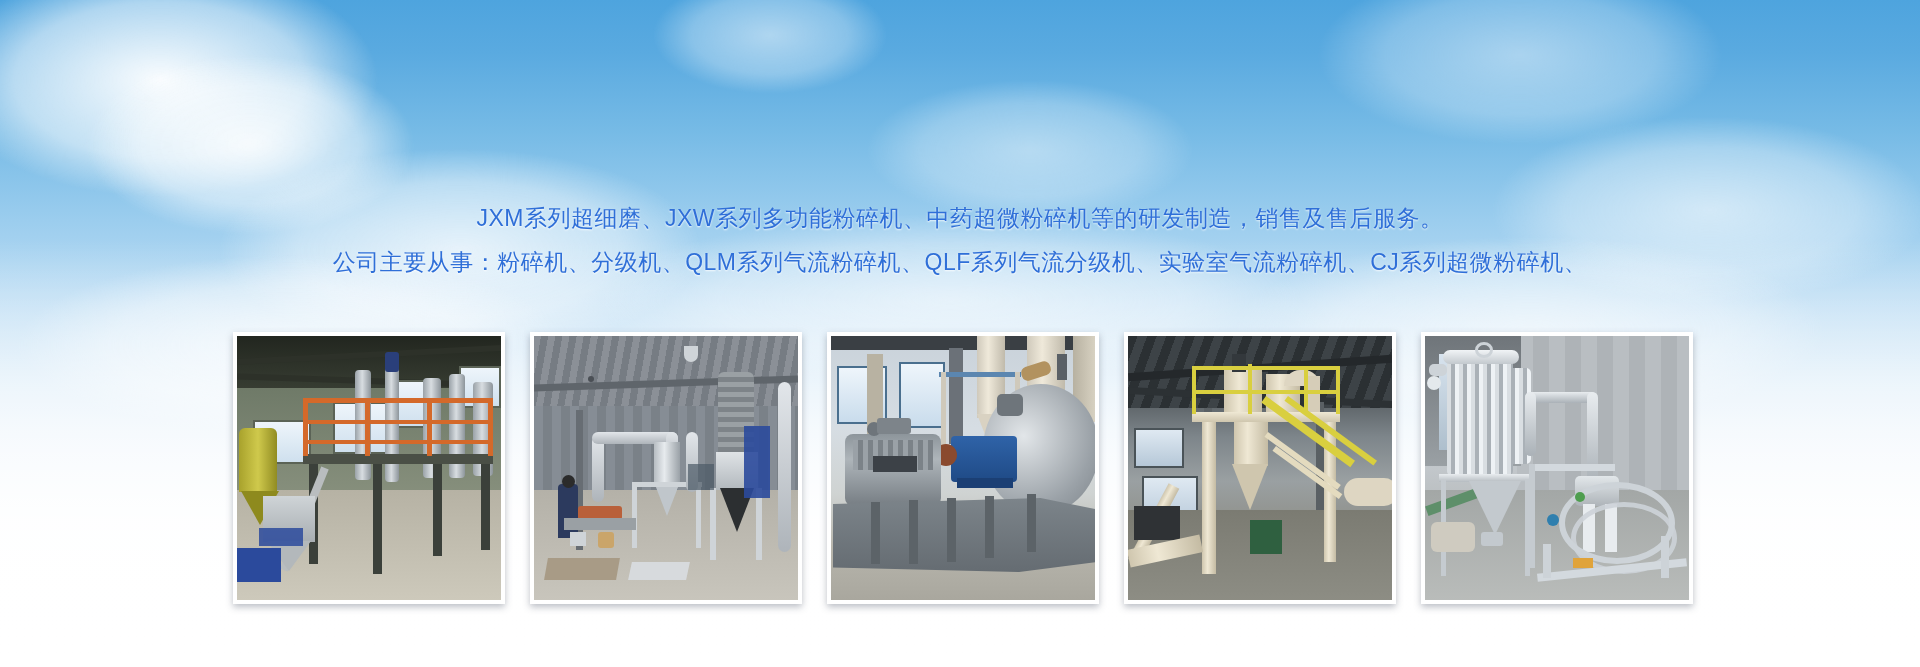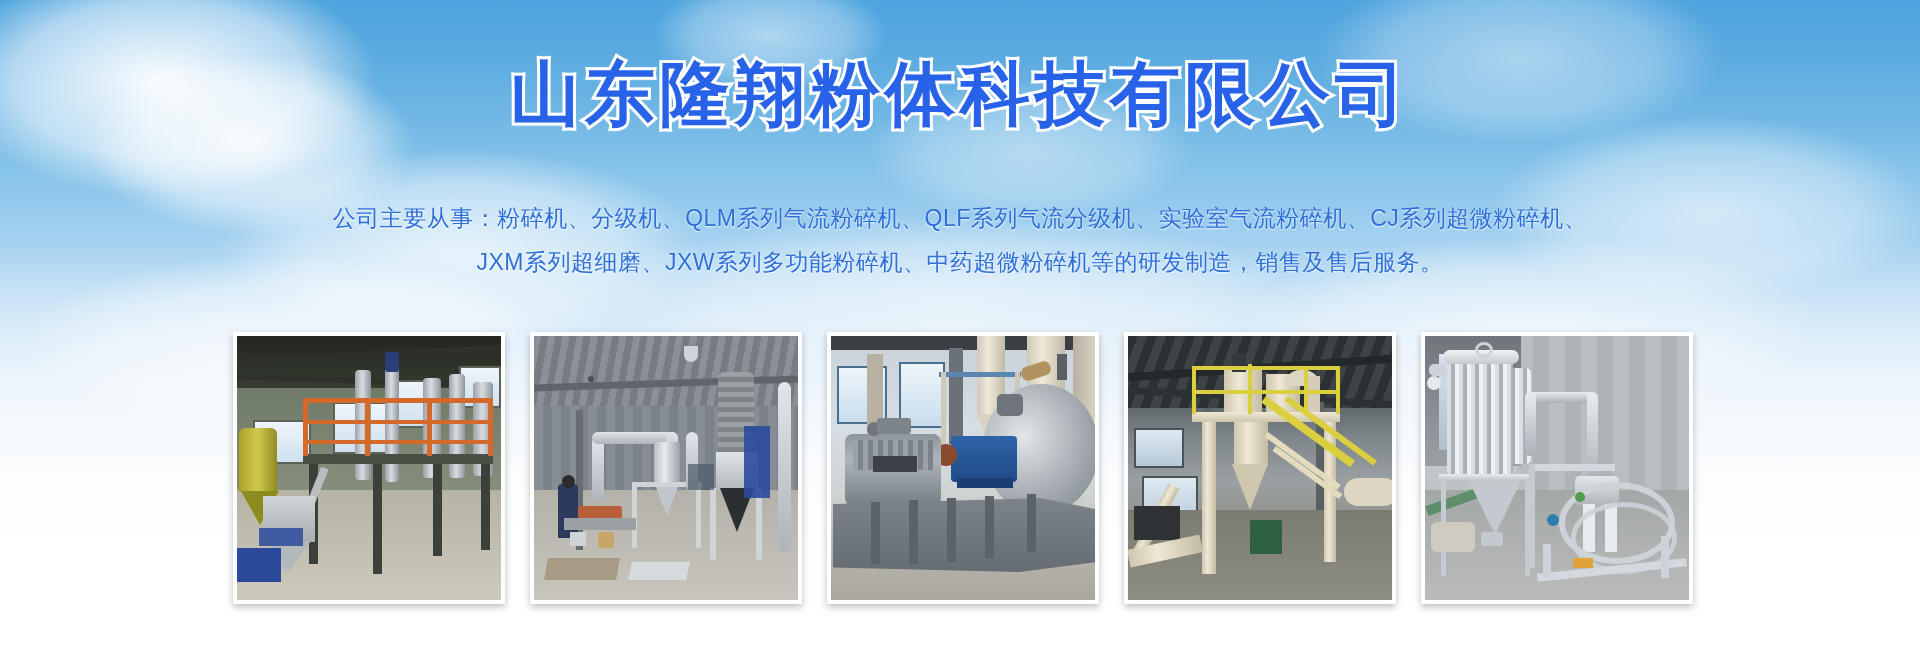--- a/index.html
+++ b/index.html
@@ -195,25 +195,24 @@
     <div class="cloud c5"></div>
     <div class="cloud c6"></div>
     <div class="cloud c7"></div>
     <div class="cloud c8"></div>
     <div class="cloud c9"></div>
     <div class="cloud c10"></div>
     <div class="cloud c11"></div>
   </div>
   <div class="haze"></div>
 
-  <div class="title">山东隆翔粉体科技有限公司</div>
 
   <div class="subtitle">
+    <div>JXM系列超细磨、JXW系列多功能粉碎机、中药超微粉碎机等的研发制造，销售及售后服务。</div>
     <div>公司主要从事：粉碎机、分级机、QLM系列气流粉碎机、QLF系列气流分级机、实验室气流粉碎机、CJ系列超微粉碎机、</div>
-    <div>JXM系列超细磨、JXW系列多功能粉碎机、中药超微粉碎机等的研发制造，销售及售后服务。</div>
   </div>
 
   <div class="thumb-strip">
 
     <div class="thumb">
       <div class="photo ph1">
         <div class="p roof"></div>
         <div class="p wall"></div>
         <div class="p beam" style="left:0;top:16px;width:100%;transform:rotate(-3deg)"></div>
         <div class="p beam" style="left:0;top:42px;width:100%;transform:rotate(2deg)"></div>

